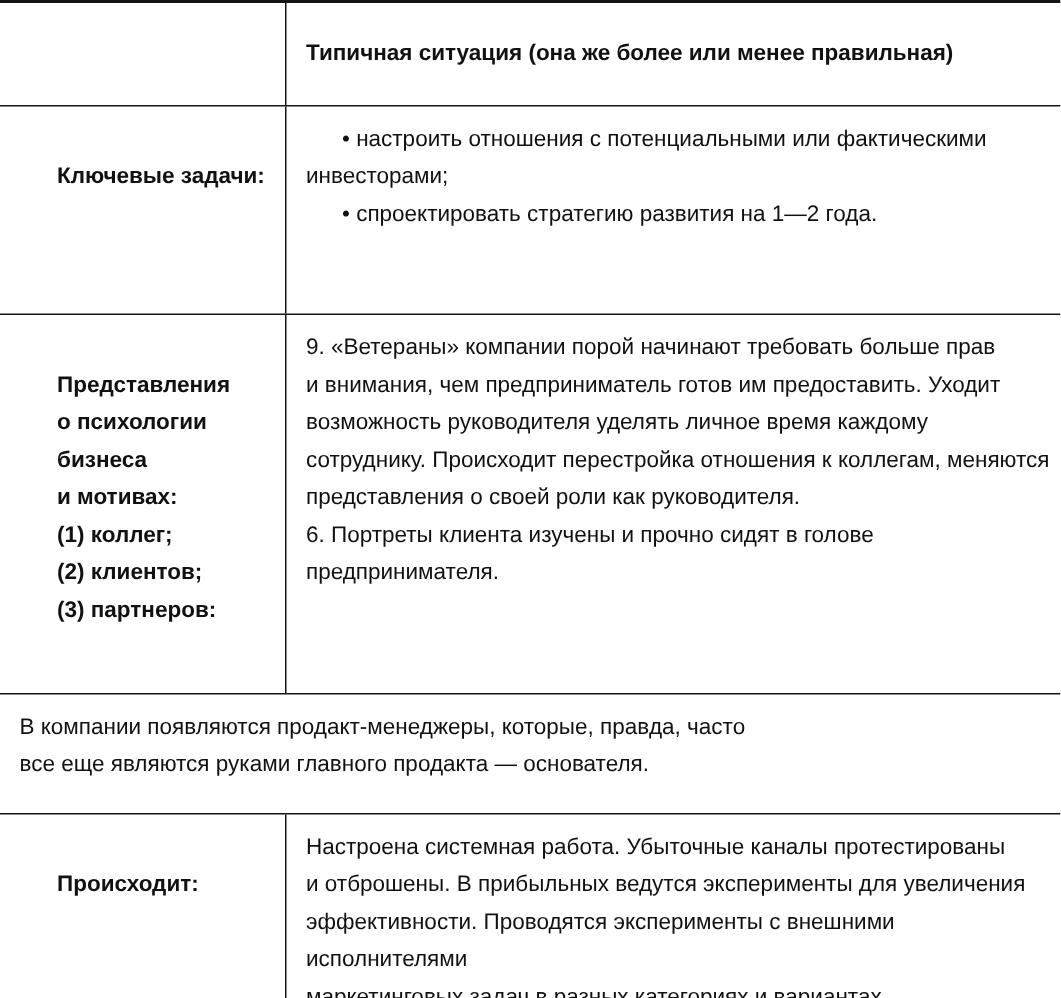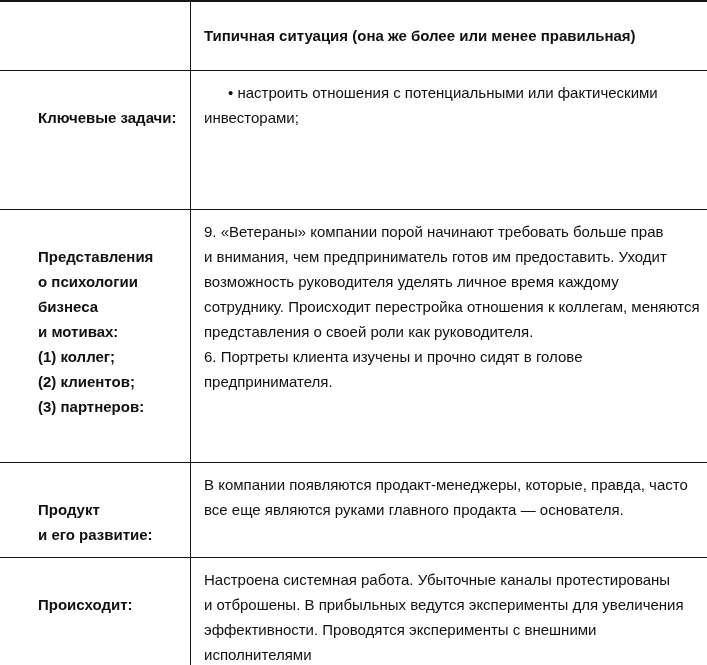--- a/index.html
+++ b/index.html
@@ -69,20 +69,21 @@
       </div>
     </div>
 
   <div class="row r0">
     <div class="cell-left">
       <span>Ключевые задачи:</span>
     </div>
     <div class="cell-right">
           <p class="para bullet">• настроить отношения с потенциальными или фактическими
 инвесторами;</p>
+          <p class="para bullet">• спроектировать стратегию развития на 1—2 года.</p>
         </div>
   </div>
 
   <div class="row r1">
     <div class="cell-left">
       <span>Представления
 о психологии
 бизнеса
 и мотивах:
 (1) коллег;
@@ -94,24 +95,20 @@
 и внимания, чем предприниматель готов им предоставить. Уходит
 возможность руководителя уделять личное время каждому
 сотруднику. Происходит перестройка отношения к коллегам, меняются
 представления о своей роли как руководителя.</p>
           <p class="para plain">6. Портреты клиента изучены и прочно сидят в голове
 предпринимателя.</p>
         </div>
   </div>
 
   <div class="row r2">
-    <div class="cell-left">
-      <span>Продукт
-и его развитие:</span>
-    </div>
     <div class="cell-right">
           <p class="para plain">В компании появляются продакт-менеджеры, которые, правда, часто
 все еще являются руками главного продакта — основателя.</p>
         </div>
   </div>
 
   <div class="row r3">
     <div class="cell-left">
       <span>Происходит:</span>
     </div>

